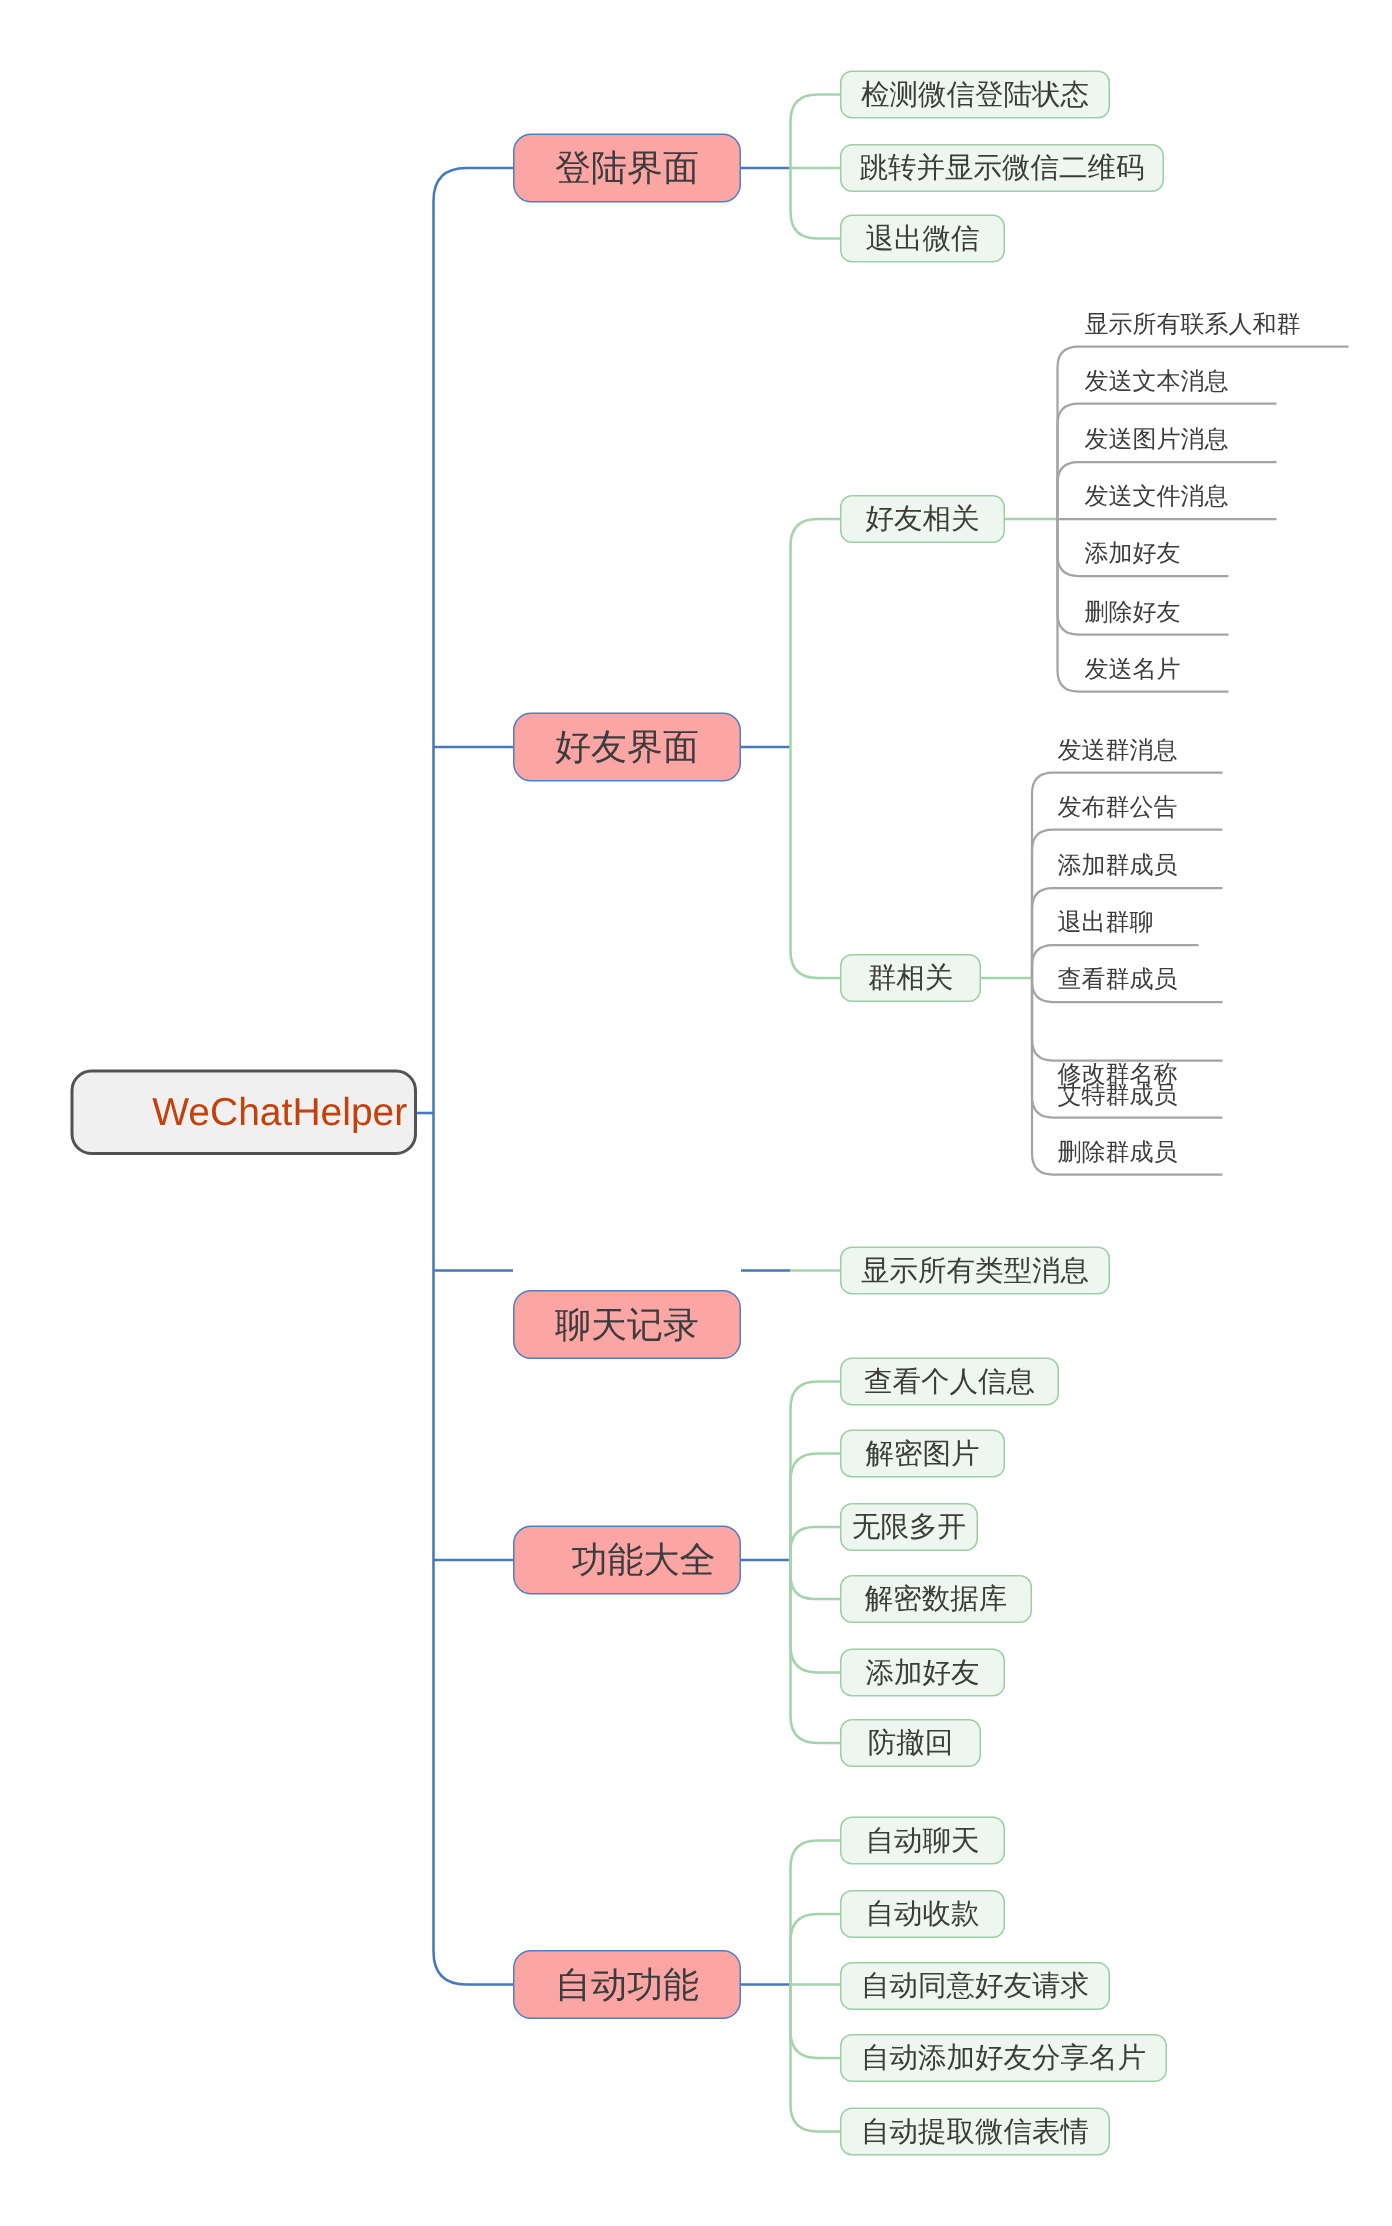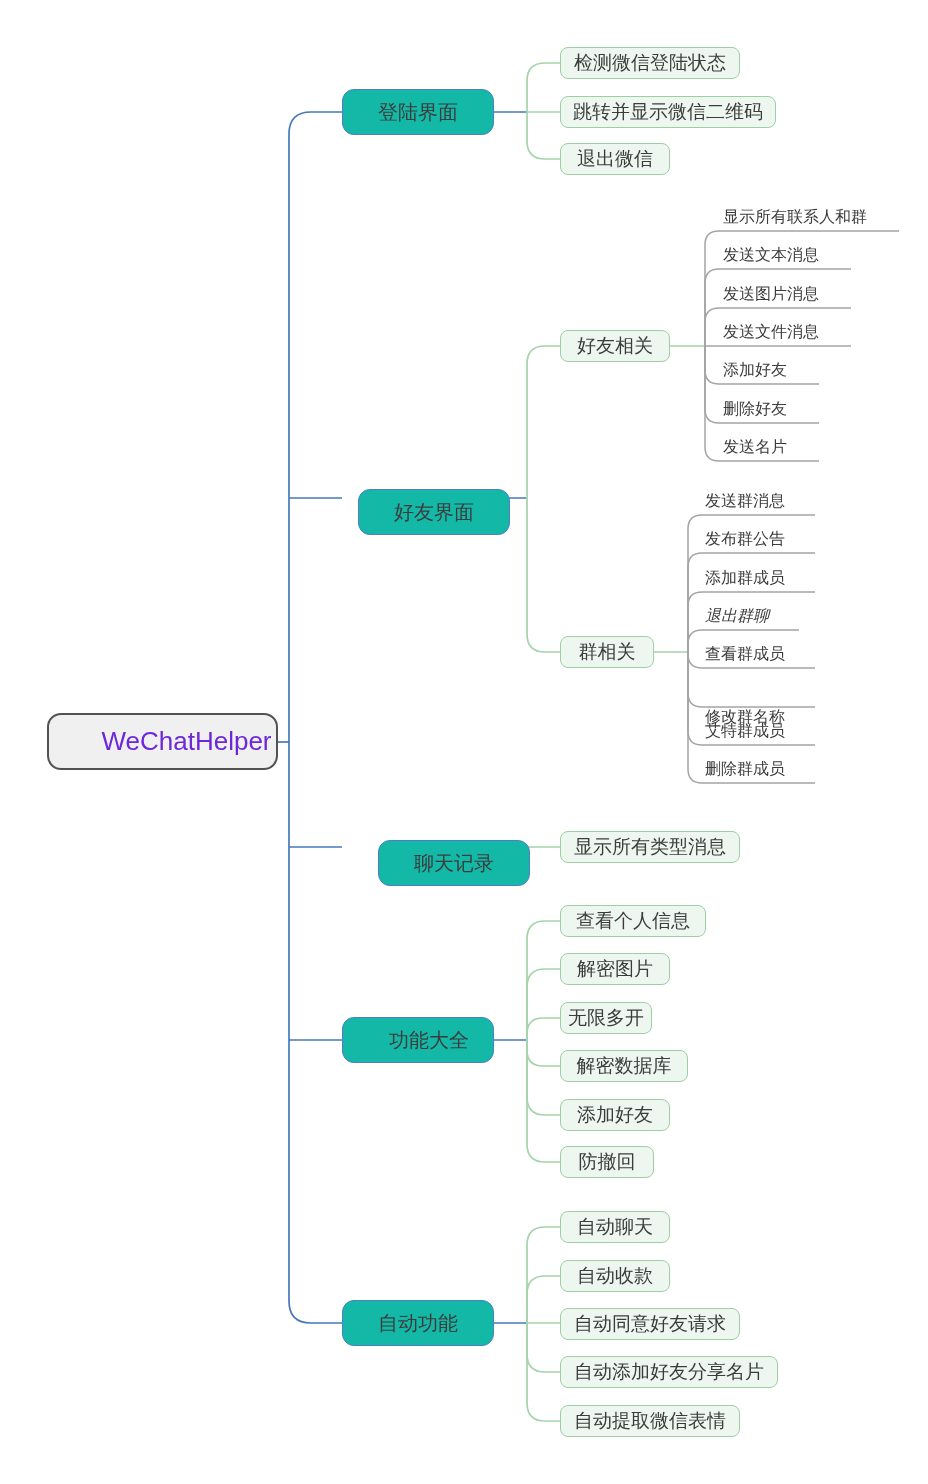--- a/index.html
+++ b/index.html
@@ -17,28 +17,28 @@
     display:flex;align-items:center;justify-content:center;
     color:#3c3c3c;
     white-space:nowrap;
     cursor:default;
   }
   .root{
     background:#f0f0f0;
     border:2px solid #525252;
     border-radius:14px;
     font-size:26px;
-    color:#6d28d9;
+    color:#c2410c;
     padding-left:48px;
   }
   .l1{
-    background:#14b8a6;
+    background:#fca5a5;
     border:1.6px solid #4e7ec4;
     border-radius:12px;
-    font-size:20px;
+    font-size:24px;
     height:46px;
     left:342px;width:152px;
   }
   .l2{
     background:#eef7ef;
     border:1.4px solid #9dcfa5;
     border-radius:8px;
     font-size:19px;
     height:32px;
     left:560px;
@@ -109,22 +109,22 @@
       <path d="M688,652 V654 Q688,668 702,668 H815"></path>
       <path d="M688,652 V693 Q688,707 702,707 H815"></path>
       <path d="M688,652 V731 Q688,745 702,745 H815"></path>
       <path d="M688,652 V769 Q688,783 702,783 H815"></path>
     </g>
   </svg>
 
   <div class="node root" style="left:47px;top:713px;width:231px;height:57px;">WeChatHelper</div>
 
   <div class="node l1" style="top:89px;">登陆界面</div>
-  <div class="node l1" style="top:489px;margin-left:16px;">好友界面</div>
-  <div class="node l1" style="top:840px;margin-left:36px;">聊天记录</div>
+  <div class="node l1" style="top:475px;">好友界面</div>
+  <div class="node l1" style="top:860px;">聊天记录</div>
   <div class="node l1" style="top:1017px;padding-left:22px;">功能大全</div>
   <div class="node l1" style="top:1300px;">自动功能</div>
 
   <div class="node l2" style="top:47px;width:180px;">检测微信登陆状态</div>
   <div class="node l2" style="top:96px;width:216px;">跳转并显示微信二维码</div>
   <div class="node l2" style="top:143px;width:110px;">退出微信</div>
 
   <div class="node l2" style="top:330px;width:110px;">好友相关</div>
   <div class="node l2" style="top:636px;width:94px;">群相关</div>
 
@@ -132,21 +132,21 @@
   <div class="leaf" style="left:723px;top:243px;">发送文本消息</div>
   <div class="leaf" style="left:723px;top:282px;">发送图片消息</div>
   <div class="leaf" style="left:723px;top:320px;">发送文件消息</div>
   <div class="leaf" style="left:723px;top:358px;">添加好友</div>
   <div class="leaf" style="left:723px;top:397px;">删除好友</div>
   <div class="leaf" style="left:723px;top:435px;">发送名片</div>
 
   <div class="leaf" style="left:705px;top:489px;">发送群消息</div>
   <div class="leaf" style="left:705px;top:527px;">发布群公告</div>
   <div class="leaf" style="left:705px;top:566px;">添加群成员</div>
-  <div class="leaf" style="left:705px;top:604px;font-style:italic;">退出群聊</div>
+  <div class="leaf" style="left:705px;top:604px;">退出群聊</div>
   <div class="leaf" style="left:705px;top:642px;">查看群成员</div>
   <div class="leaf" style="left:705px;top:681px;margin-top:24px;">修改群名称</div>
   <div class="leaf" style="left:705px;top:719px;">艾特群成员</div>
   <div class="leaf" style="left:705px;top:757px;">删除群成员</div>
 
   <div class="node l2" style="top:831px;width:180px;">显示所有类型消息</div>
 
   <div class="node l2" style="top:905px;width:146px;">查看个人信息</div>
   <div class="node l2" style="top:953px;width:110px;">解密图片</div>
   <div class="node l2" style="top:1002px;width:92px;">无限多开</div>

